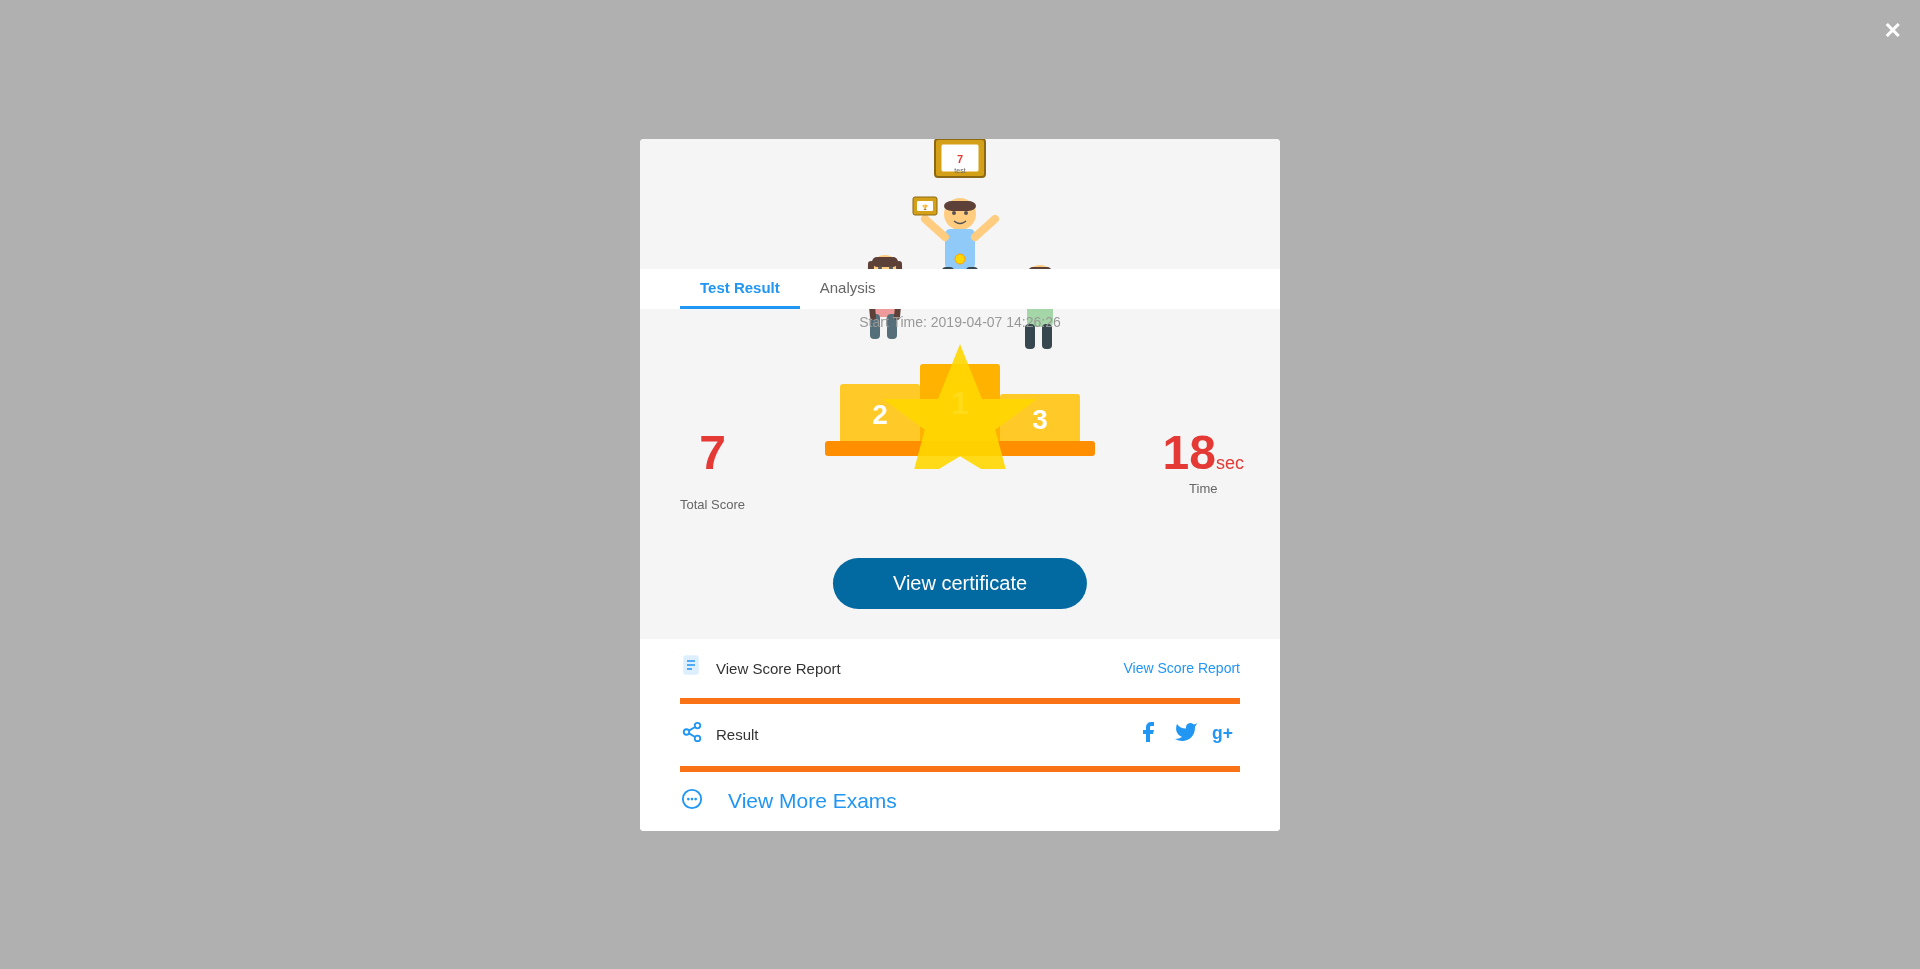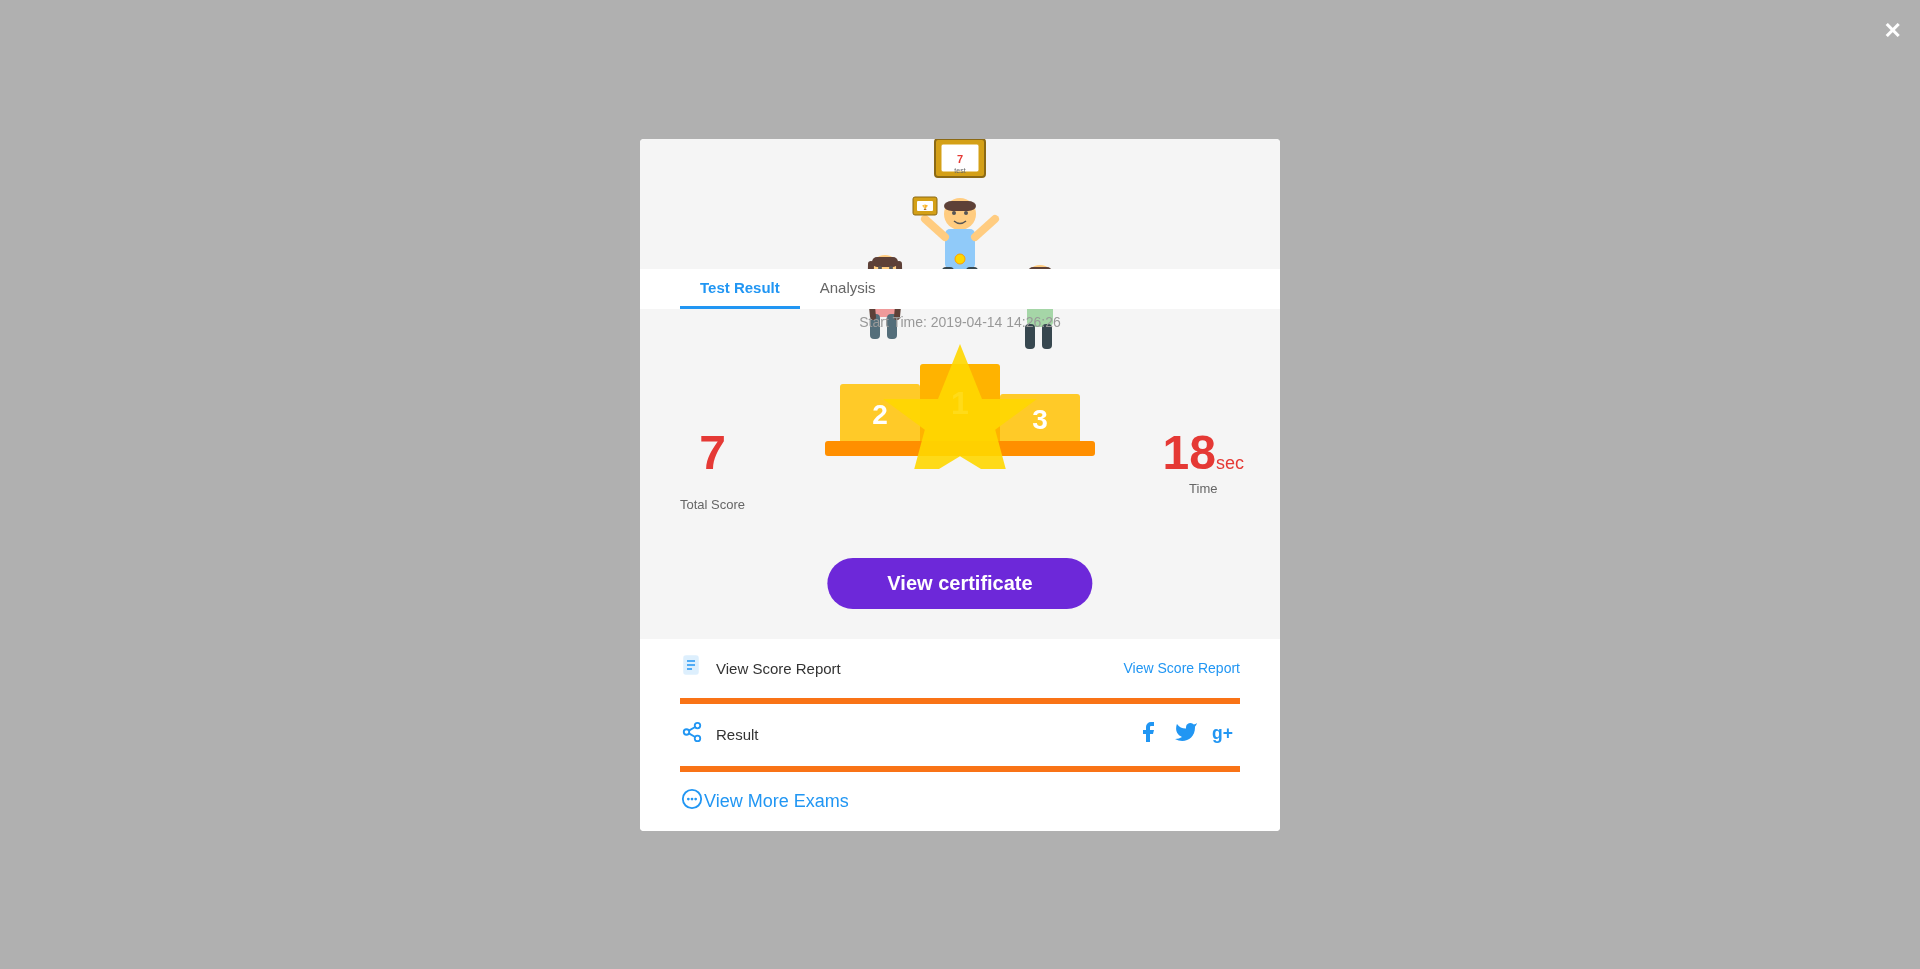--- a/index.html
+++ b/index.html
@@ -146,27 +146,27 @@
       color: #666;
       margin-top: 4px;
     }
 
     
     .view-cert-btn {
       position: absolute;
       bottom: 30px;
       left: 50%;
       transform: translateX(-50%);
-      background: #6d28d9;
+      background: #0369a1;
       color: white;
       border: none;
       border-radius: 30px;
       padding: 14px 60px;
       font-size: 20px;
-      font-weight: 700;
+      font-weight: 400;
       cursor: pointer;
       white-space: nowrap;
       z-index: 10;
     }
 
     
     .action-list {
       background: white;
       padding: 0 40px;
       border-radius: 0 0 4px 4px;
@@ -212,23 +212,23 @@
 
     .social-icon {
       color: #2196F3;
       font-size: 22px;
       cursor: pointer;
     }
 
     .view-more-row {
       display: flex;
       align-items: center;
-      gap: 0;
+      gap: 24px;
       padding: 16px 0;
-      font-size: 18px;
+      font-size: 21px;
       color: #2196F3;
       cursor: pointer;
     }
 
     
     .illustration-container {
       position: absolute;
       top: -10px;
       left: 50%;
       transform: translateX(-50%);
@@ -257,21 +257,21 @@
       
       
     </div>
 
     <div class="tabs">
       <div class="tab active">Test Result</div>
       <div class="tab">Analysis</div>
     </div>
 
     <div class="start-time">
-      <span>Start Time:</span>&nbsp;<span>2019-04-14 14:26:26</span>
+      <span>Start Time:</span>&nbsp;<span>2019-04-07 14:26:26</span>
     </div>
 
     <div class="illustration-container">
       <svg viewBox="0 0 420 340" xmlns="http://www.w3.org/2000/svg" width="420" height="340">
 
         <rect x="185" y="10" width="50" height="38" rx="3" fill="#D4A017" stroke="#8B6914" stroke-width="2"></rect>
         <rect x="191" y="15" width="38" height="28" rx="2" fill="#fff" stroke="#D4A017" stroke-width="1"></rect>
         <text x="210" y="34" font-size="11" fill="#E53935" text-anchor="middle" font-weight="bold">7</text>
         <text x="210" y="44" font-size="7" fill="#666" text-anchor="middle">test</text>
 

